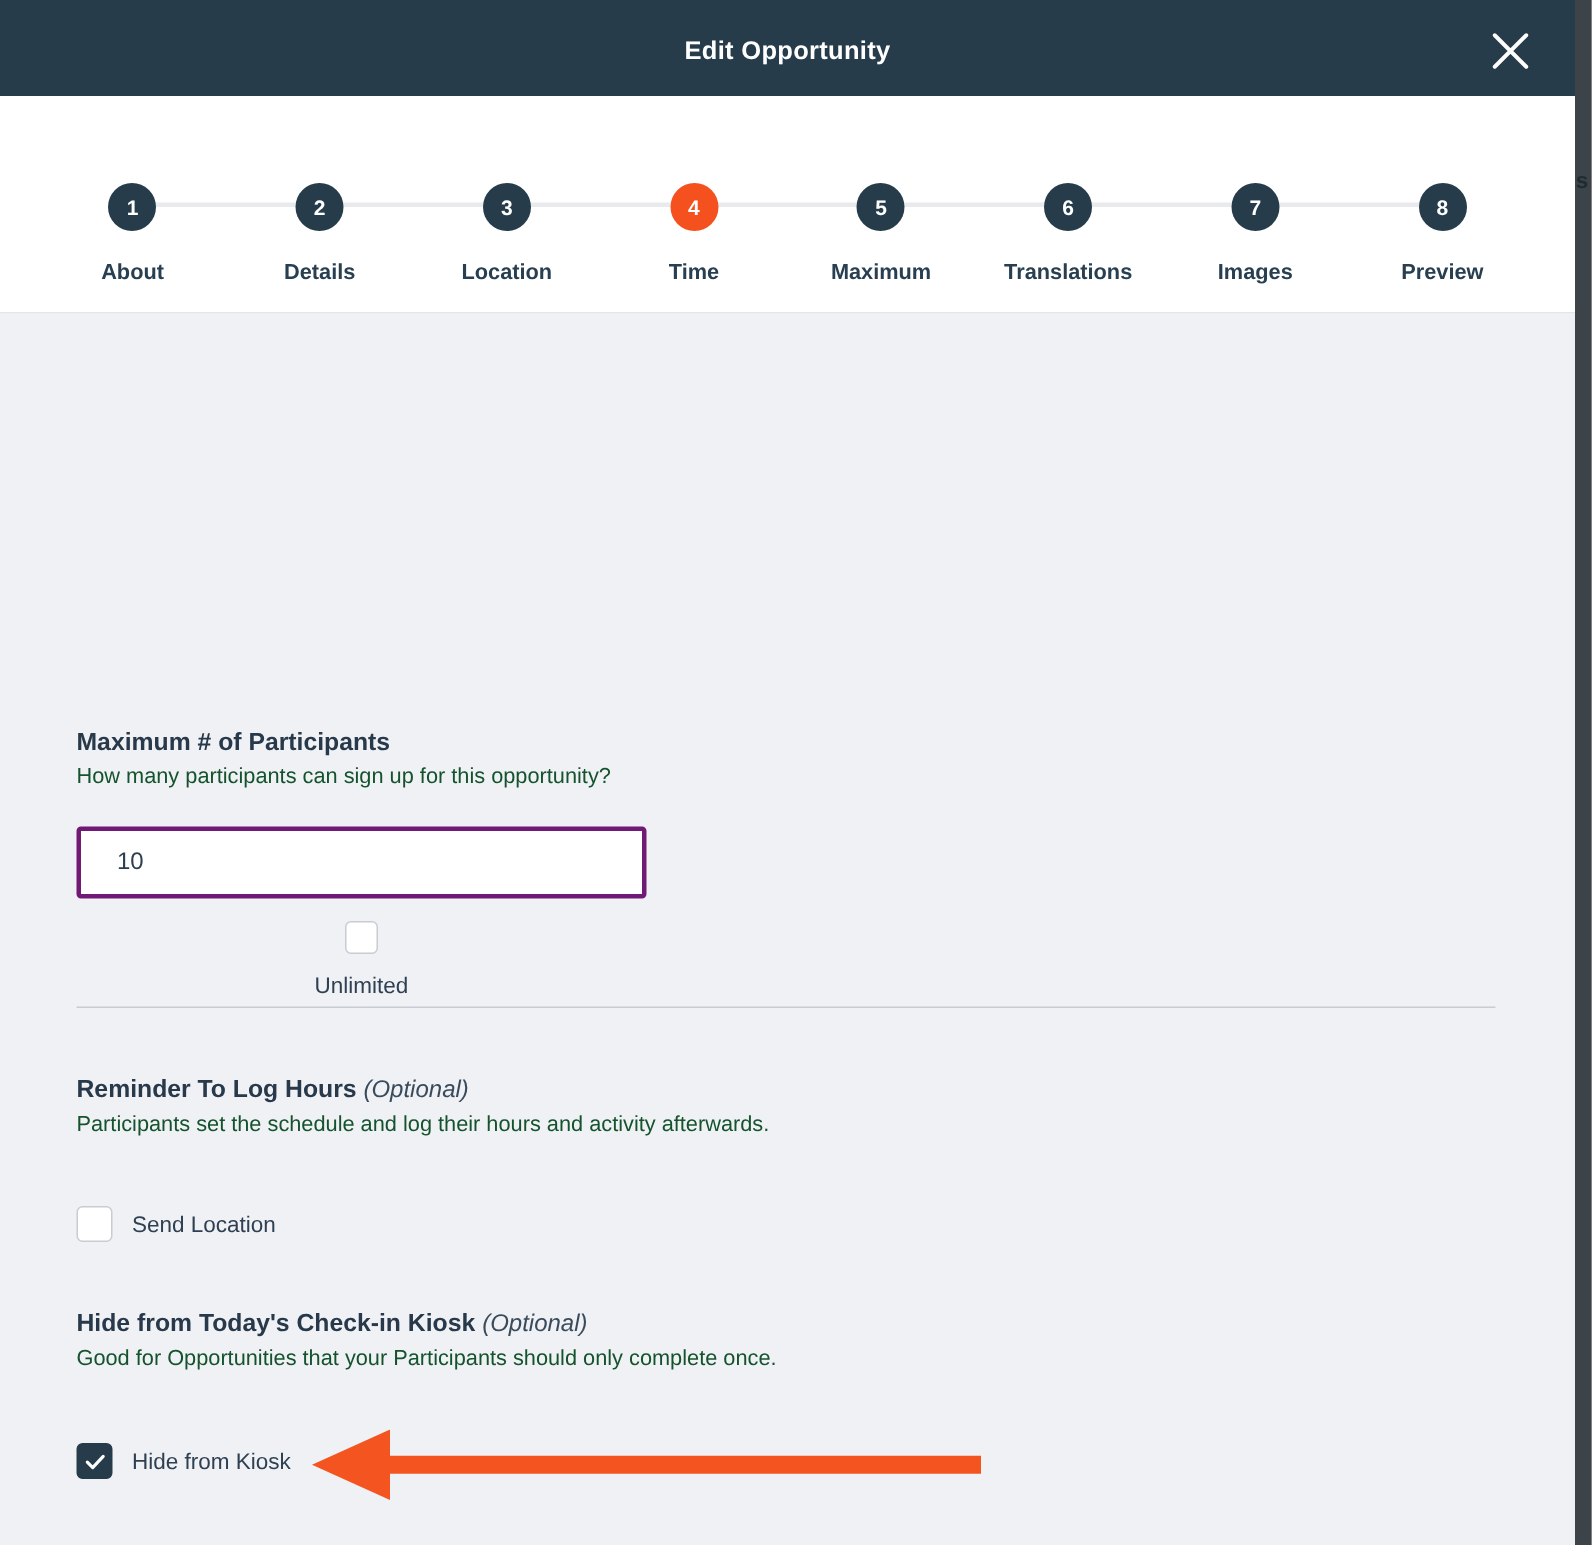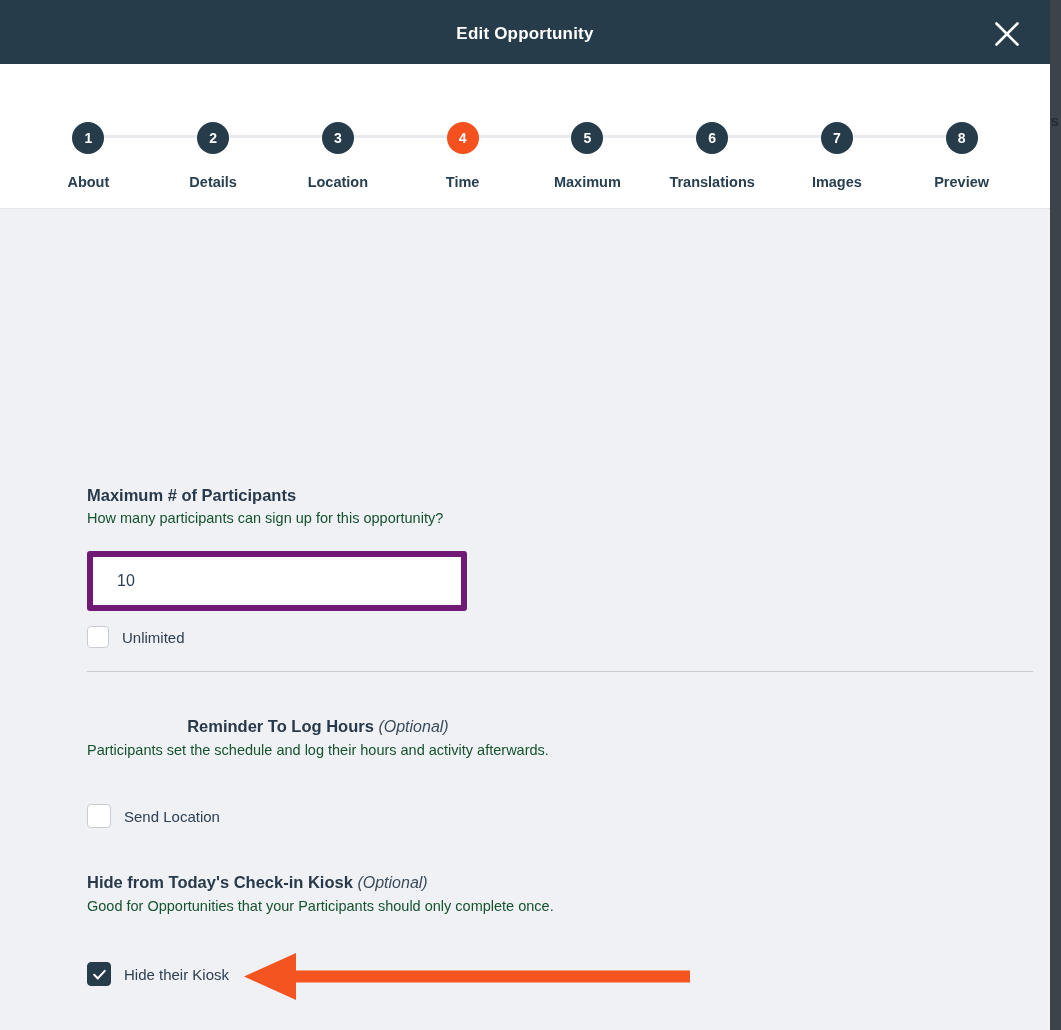--- a/index.html
+++ b/index.html
@@ -135,21 +135,20 @@
     color: #273f50;
     white-space: nowrap;
   }
 
   
   #modal-body {
     position: relative;
     height: 817px;
     background: #f0f1f5;
     padding: 68px 50px 0 51px;
-    margin-left: 36px;
   }
 
   .field-block { position: relative; }
 
   .field-title {
     font-size: 16.5px;
     font-weight: 700;
     color: #27394a;
     margin: 0 0 2px 0;
     line-height: 1.35;
@@ -164,22 +163,22 @@
     font-size: 14.5px;
     color: #14532d;
     margin: 0;
     line-height: 1.5;
   }
 
   #participants-input {
     display: block;
     margin-top: 21px;
     width: 380px;
-    height: 60px;
-    border: 6px solid #701a75;
+    height: 48px;
+    border: 3px solid #701a75;
     border-radius: 3px;
     background: #ffffff;
     font-family: "Liberation Sans", "DejaVu Sans", sans-serif;
     font-size: 16px;
     color: #2c3e50;
     padding: 0 24px;
     outline: none;
   }
 
   
@@ -208,39 +207,39 @@
   }
   .cb svg { display: none; }
   .cb.checked svg { display: block; }
   .cb-label {
     font-size: 15px;
     color: #2e4052;
     white-space: nowrap;
     cursor: pointer;
   }
 
-  #unlimited-row { margin-top: 15px; }
+  #unlimited-row { margin-top: 15px; flex-direction: column; }
 
   .divider {
     height: 1px;
     background: #c9ccd2;
     margin: 0;
     width: 946px;
   }
 
   
   .annotation-arrow {
     position: absolute;
     pointer-events: none;
   }
 
   
   #block-participants { position: absolute; left: 51px; top: 275px; }
   #divider-1 { position: absolute; left: 51px; top: 462px; }
-  #block-reminder { position: absolute; left: 51px; top: 506px; text-align: center; }
+  #block-reminder { position: absolute; left: 51px; top: 506px; }
   #reminder-checkbox-row { position: absolute; left: 51px; top: 595px; }
   #block-kiosk { position: absolute; left: 51px; top: 662px; }
   #kiosk-checkbox-row { position: absolute; left: 51px; top: 753px; }
   #arrow-kiosk { left: 208px; top: 744px; }
 </style>
 </head>
 <body>
 
 <div id="page-behind">
   <span class="behind-text">s</span>
@@ -349,21 +348,21 @@
       </div>
       <div class="field-help">Good for Opportunities that your Participants should only complete once.</div>
     </div>
 
     <div id="kiosk-checkbox-row" class="checkbox-row">
       <span class="cb checked">
         <svg width="15" height="15" viewBox="0 0 15 15" aria-hidden="true">
           <path d="M2.2 7.8 L5.8 11.4 L12.8 3.9" stroke="#ffffff" stroke-width="2.1" fill="none" stroke-linecap="round" stroke-linejoin="round"></path>
         </svg>
       </span>
-      <span class="cb-label">Hide their Kiosk</span>
+      <span class="cb-label">Hide from Kiosk</span>
     </div>
 
     <svg id="arrow-kiosk" class="annotation-arrow" width="450" height="48" viewBox="0 0 450 48">
       <polygon points="0,23.5 52,0 52,47 " fill="#f4541f"></polygon>
       <rect x="50" y="17.5" width="396" height="12" fill="#f4541f"></rect>
     </svg>
 
   </div>
 </div>
 

